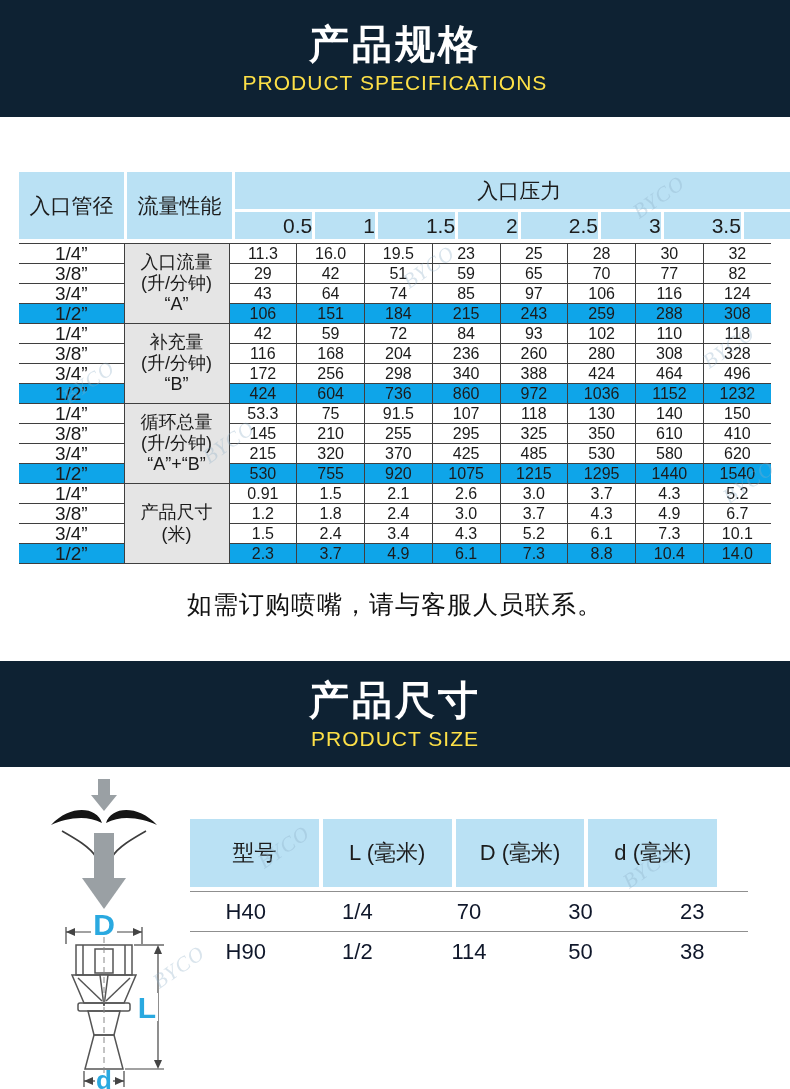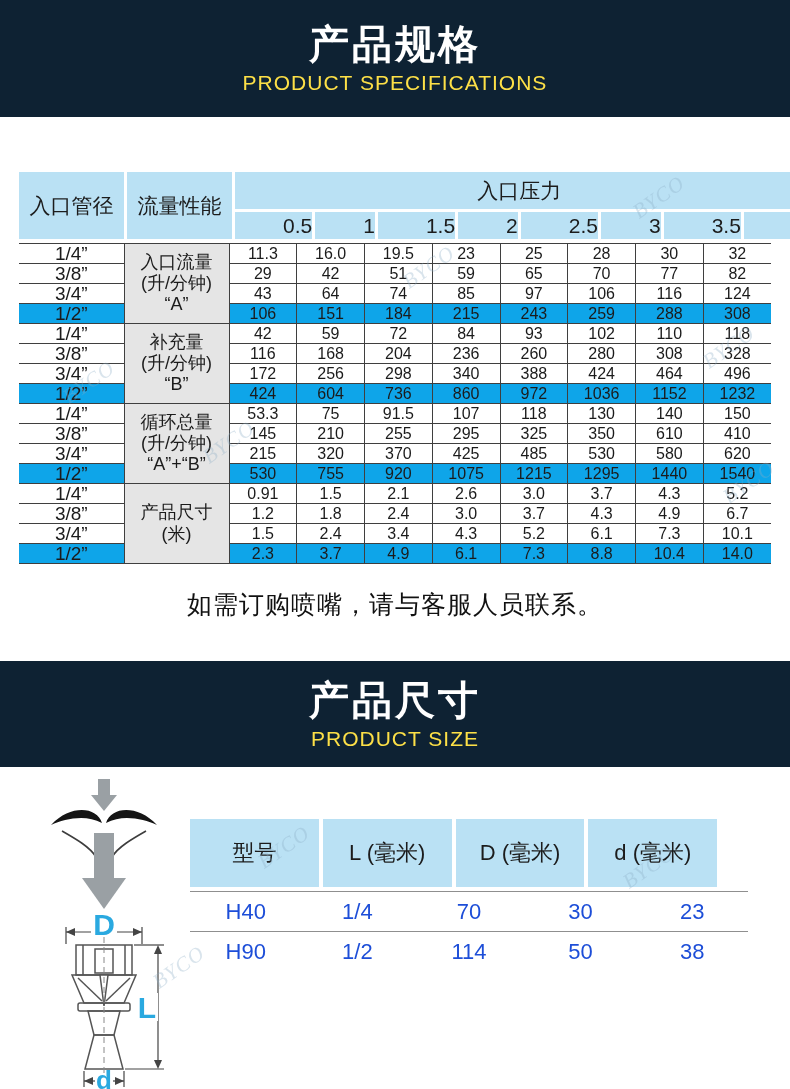--- a/index.html
+++ b/index.html
@@ -49,21 +49,21 @@
   .diagram{position:absolute;left:38px;top:2px;}
   .size-wrap{position:absolute;left:190px;top:44px;width:558px;}
   .size-head{display:grid;width:660px;grid-template-columns:repeat(5,1fr);gap:4px;}
   .size-head .cell{
     background:#bae1f4;height:68px;display:flex;flex-direction:column;
     align-items:center;justify-content:center;font-size:22px;color:#1c1c1c;line-height:1.2;
   }
   .size-body{width:558px;table-layout:fixed;margin-top:4px;}
   .size-body td{
     border-top:1px solid #8f8f8f;text-align:center;height:39px;
-    font-size:22px;color:#1d4ed8;padding:0;
+    font-size:22px;color:#0f172a;padding:0;
   }
   
   .wm{
     position:absolute;font-family:"Liberation Serif",serif;font-style:italic;
     font-size:21px;color:rgba(140,172,198,0.33);transform:rotate(-35deg);
     pointer-events:none;letter-spacing:1px;
   }
 </style>
 </head>
 <body>

